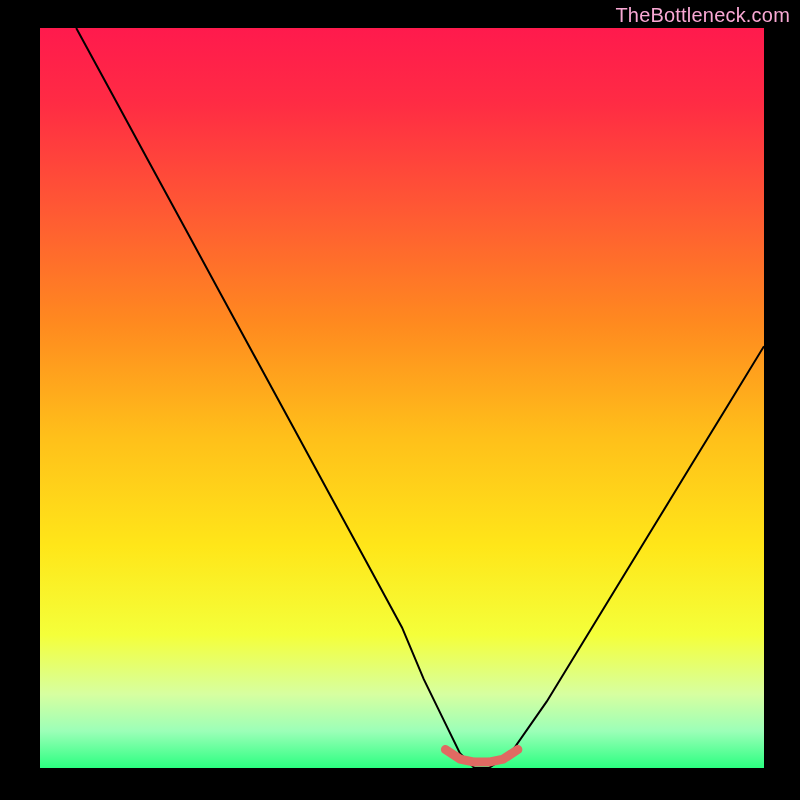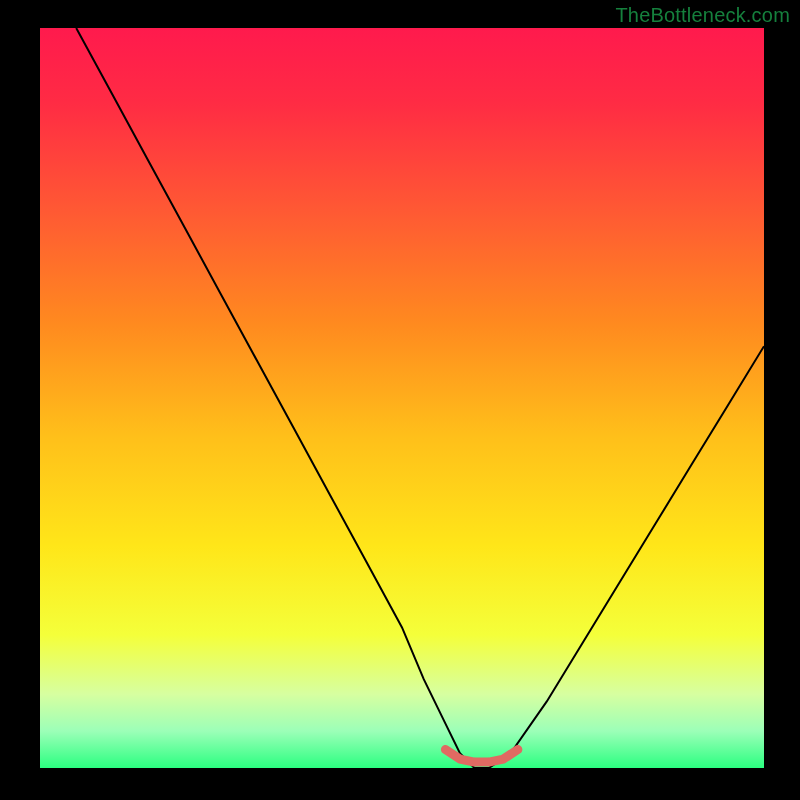--- a/index.html
+++ b/index.html
@@ -14,21 +14,21 @@
   .frame {
     position: relative;
     width: 800px;
     height: 800px;
     background: #000;
   }
   .watermark {
     position: absolute;
     top: 4px;
     right: 10px;
-    color: #15803d;
+    color: #f9a8d4;
     font-size: 20px;
     font-weight: 400;
     letter-spacing: 0.2px;
     z-index: 5;
   }
   .plot-area {
     position: absolute;
     left: 40px;
     top: 28px;
     width: 724px;

